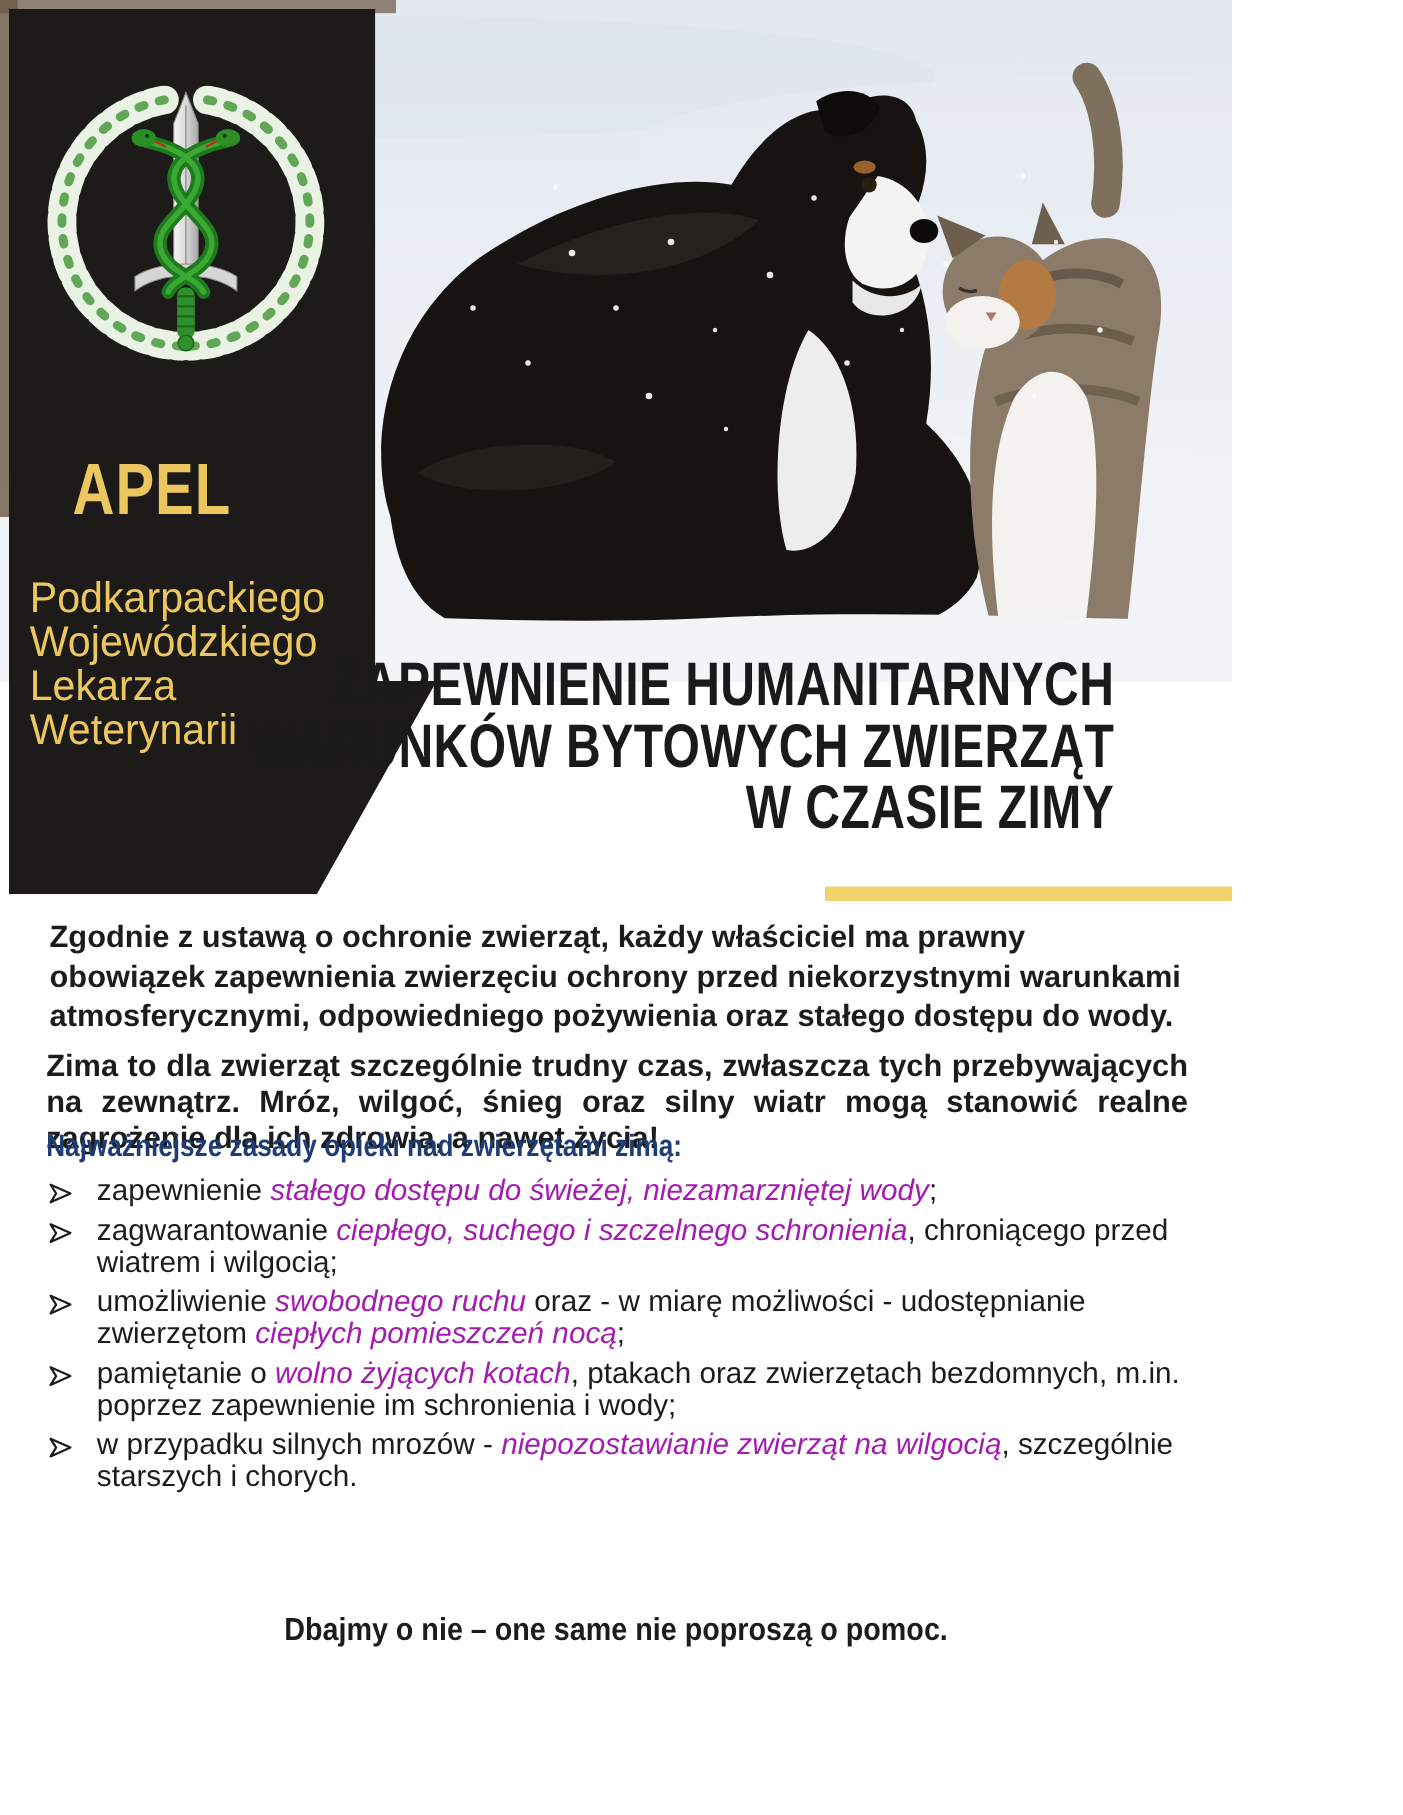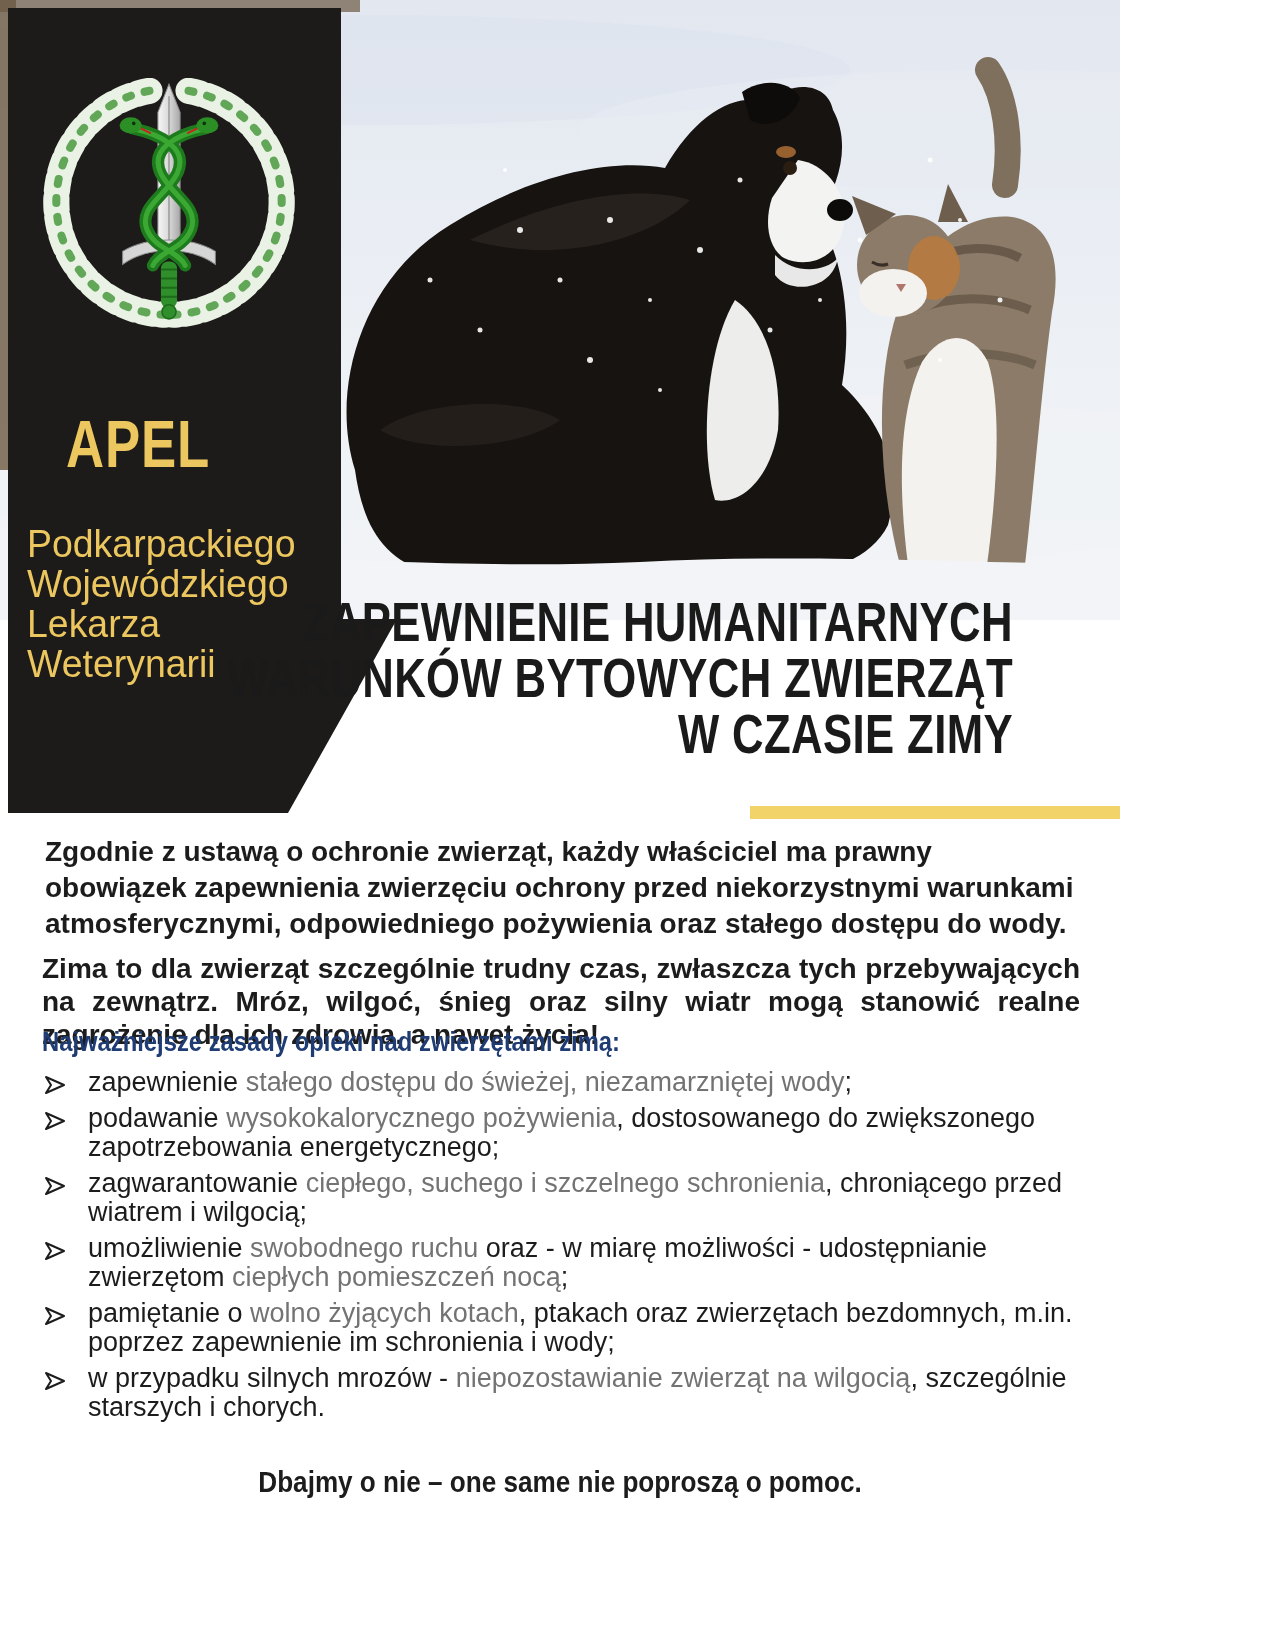--- a/index.html
+++ b/index.html
@@ -28,21 +28,21 @@
   
   .intro{left:45px;right:42px;top:834px;text-align:left;font-weight:bold;
          font-size:28px;line-height:36px;}
   .para{left:42px;right:40px;top:952px;font-size:28px;line-height:33px;text-align:justify;font-weight:bold;}
   .rules-h{left:42px;top:1026px;font-size:28px;font-weight:bold;color:#1f3d74;
            white-space:nowrap;transform:scaleX(.85);transform-origin:0 0;}
   ul.rules{left:42px;right:30px;top:1068px;list-style:none;margin:0;padding:0;}
   ul.rules li{position:relative;padding-left:46px;margin-bottom:7px;
               font-size:27px;line-height:29px;}
   ul.rules .marker{position:absolute;left:2px;top:4px;}
-  .hl{color:#737373;}
+  .hl{color:#a21caf;font-style:italic;}
   .closing{left:0;right:0;top:1466px;text-align:center;font-weight:bold;font-size:29px;
            transform:scaleX(.9);}
 
   
   .footer{left:0;top:1517px;width:1275px;height:133px;background:#f0f0f1;text-align:center;}
   .footer-line1{margin-top:17px;font-size:29px;font-weight:bold;transform:scaleX(.82);
                 color:#1c1c1c;}
   .footer-line2{margin-top:11px;font-size:32px;transform:scaleX(.8);color:#1c1c1c;}
 </style>
 </head>
@@ -185,23 +185,20 @@
 
   <div class="abs intro">Zgodnie z ustawą o ochronie zwierząt, każdy właściciel ma prawny obowiązek zapewnienia zwierzęciu ochrony przed niekorzystnymi warunkami atmosferycznymi, odpowiedniego pożywienia oraz stałego dostępu do wody.</div>
   <div class="abs para">Zima to dla zwierząt szczególnie trudny czas, zwłaszcza tych przebywających na zewnątrz. Mróz, wilgoć, śnieg oraz silny wiatr mogą stanowić realne zagrożenie dla ich zdrowia, a nawet życia!</div>
   <div class="abs rules-h">Najważniejsze zasady opieki nad zwierzętami zimą:</div>
   <ul class="abs rules">
       <li><span class="marker"><svg width="22" height="20" viewBox="0 0 22 20">
             <path d="M2 2 L20 10 L2 18 L7 10 Z" fill="#ffffff" stroke="#1c1c1c" stroke-width="2" stroke-linejoin="round"></path>
           </svg></span><span class="rule-text"><span>zapewnienie </span><span class="hl">stałego dostępu do świeżej, niezamarzniętej wody</span><span>;</span></span></li>
       <li><span class="marker"><svg width="22" height="20" viewBox="0 0 22 20">
             <path d="M2 2 L20 10 L2 18 L7 10 Z" fill="#ffffff" stroke="#1c1c1c" stroke-width="2" stroke-linejoin="round"></path>
-          </svg></span><span class="rule-text"><span>podawanie </span><span class="hl">wysokokalorycznego pożywienia</span><span>, dostosowanego do zwiększonego zapotrzebowania energetycznego;</span></span></li>
-      <li><span class="marker"><svg width="22" height="20" viewBox="0 0 22 20">
-            <path d="M2 2 L20 10 L2 18 L7 10 Z" fill="#ffffff" stroke="#1c1c1c" stroke-width="2" stroke-linejoin="round"></path>
           </svg></span><span class="rule-text"><span>zagwarantowanie </span><span class="hl">ciepłego, suchego i szczelnego schronienia</span><span>, chroniącego przed wiatrem i wilgocią;</span></span></li>
       <li><span class="marker"><svg width="22" height="20" viewBox="0 0 22 20">
             <path d="M2 2 L20 10 L2 18 L7 10 Z" fill="#ffffff" stroke="#1c1c1c" stroke-width="2" stroke-linejoin="round"></path>
           </svg></span><span class="rule-text"><span>umożliwienie </span><span class="hl">swobodnego ruchu</span><span> oraz - w miarę możliwości - udostępnianie zwierzętom </span><span class="hl">ciepłych pomieszczeń nocą</span><span>;</span></span></li>
       <li><span class="marker"><svg width="22" height="20" viewBox="0 0 22 20">
             <path d="M2 2 L20 10 L2 18 L7 10 Z" fill="#ffffff" stroke="#1c1c1c" stroke-width="2" stroke-linejoin="round"></path>
           </svg></span><span class="rule-text"><span>pamiętanie o </span><span class="hl">wolno żyjących kotach</span><span>, ptakach oraz zwierzętach bezdomnych, m.in. poprzez zapewnienie im schronienia i wody;</span></span></li>
       <li><span class="marker"><svg width="22" height="20" viewBox="0 0 22 20">
             <path d="M2 2 L20 10 L2 18 L7 10 Z" fill="#ffffff" stroke="#1c1c1c" stroke-width="2" stroke-linejoin="round"></path>
           </svg></span><span class="rule-text"><span>w przypadku silnych mrozów - </span><span class="hl">niepozostawianie zwierząt na wilgocią</span><span>, szczególnie starszych i chorych.</span></span></li>

